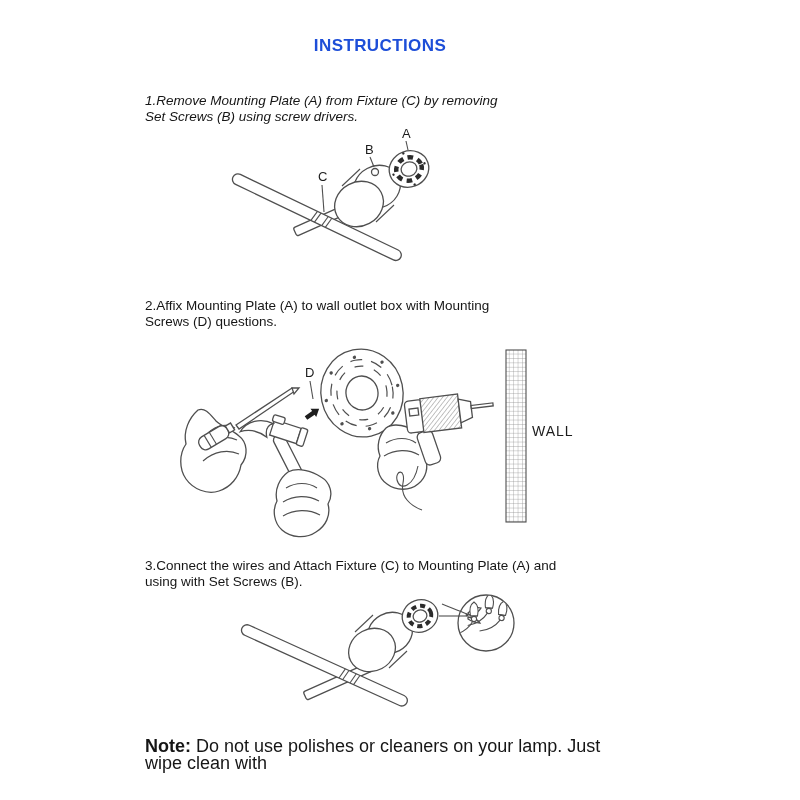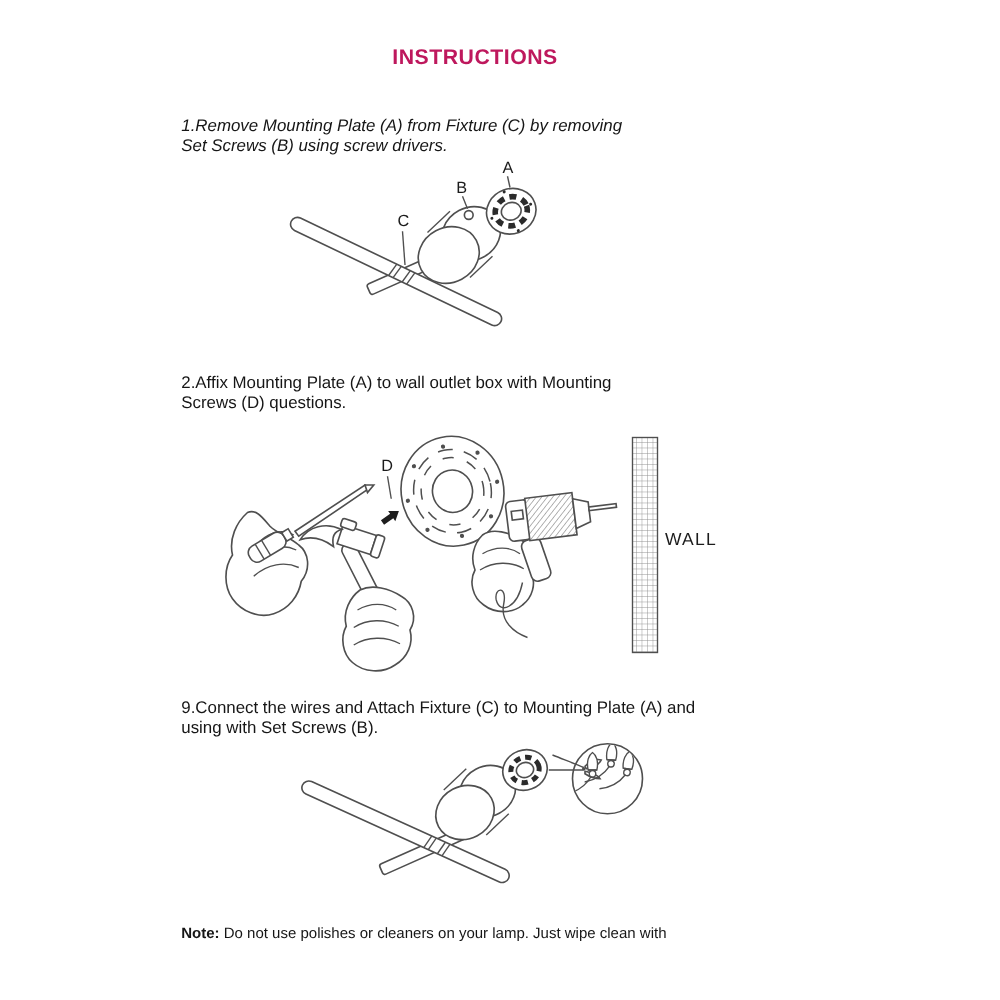--- a/index.html
+++ b/index.html
@@ -1,29 +1,29 @@
 <!DOCTYPE html>
 <html><head>
 <meta charset="utf-8">
 <style>
   html,body{margin:0;padding:0;background:#fff;}
   .sheet{position:relative;width:800px;height:800px;background:#ffffff;
          font-family:"Liberation Sans",sans-serif;color:#161616;overflow:hidden;}
   .title{position:absolute;top:36px;left:0;width:760px;text-align:center;margin:0;
-         font-size:17px;font-weight:bold;letter-spacing:.4px;color:#be185d;}
+         font-size:17px;font-weight:bold;letter-spacing:.4px;color:#1d4ed8;}
   .step-text{position:absolute;font-size:13.5px;line-height:16px;margin:0;}
   .step-text .tline{display:block;}
   #t1{left:145px;top:93px;font-style:italic;}
   #t2{left:145px;top:298px;}
   #t3{left:145px;top:558px;}
   .diag{position:absolute;display:block;overflow:visible;}
   #d1{left:225px;top:124px;}
   #d2{left:170px;top:336px;}
   #d3{left:230px;top:588px;}
-  .note{position:absolute;left:145px;top:738px;width:480px;font-size:12px;line-height:17px;margin:0;}
+  .note{position:absolute;left:145px;top:738px;width:480px;font-size:18px;line-height:17px;margin:0;}
   .note .note-line{display:block;}
   .note b{font-weight:bold;}
   
   .ln{fill:#ffffff;stroke:#4f4f4f;stroke-width:1.3;}
   .lnh{fill:url(#drillhatch);stroke:#4f4f4f;stroke-width:1.3;}
   .s{stroke:#4f4f4f;stroke-width:1.1;fill:none;}
   .lbl{font-family:"Liberation Sans",sans-serif;font-size:13px;fill:#1c1c1c;}
   .walltext{font-family:"Liberation Sans",sans-serif;font-size:14px;fill:#1c1c1c;letter-spacing:1px;}
 </style>
 </head>
@@ -180,21 +180,21 @@
       <path class="s" d="M248,130 C244,150 230,156 227,144 C225,134 236,132 233,147 C230,161 241,170 252,174"></path>
     </g>
 
     <g>
       <rect x="336" y="14" width="20" height="172" fill="url(#wallhatch)" stroke="#4f4f4f" stroke-width="1.1"></rect>
       <text x="362" y="100" class="walltext">WALL</text>
     </g>
   </svg>
 
   <p class="step-text" id="t3">
-    <span class="tline">9.Connect the wires and Attach Fixture (C) to Mounting Plate (A) and</span>
+    <span class="tline">3.Connect the wires and Attach Fixture (C) to Mounting Plate (A) and</span>
     <span class="tline">using with Set Screws (B).</span>
   </p>
 
   <svg class="diag" id="d3" width="300" height="142" viewBox="0 0 300 142">
     <defs>
       <g id="wirenut">
         <path d="M-3.5,0 C-5,-7 -3,-12 0,-14 C3,-12 5,-7 3.5,0 Z" fill="#fff" stroke="#4f4f4f" stroke-width="1.1"></path>
         <line x1="-3.5" y1="0" x2="3.5" y2="0" stroke="#4f4f4f" stroke-width="1.1"></line>
         <circle cx="0" cy="3" r="2.6" fill="#fff" stroke="#4f4f4f" stroke-width="1.1"></circle>
         <path d="M-1,5 C-5,12 -12,17 -20,19" fill="none" stroke="#4f4f4f" stroke-width="1.1"></path>

